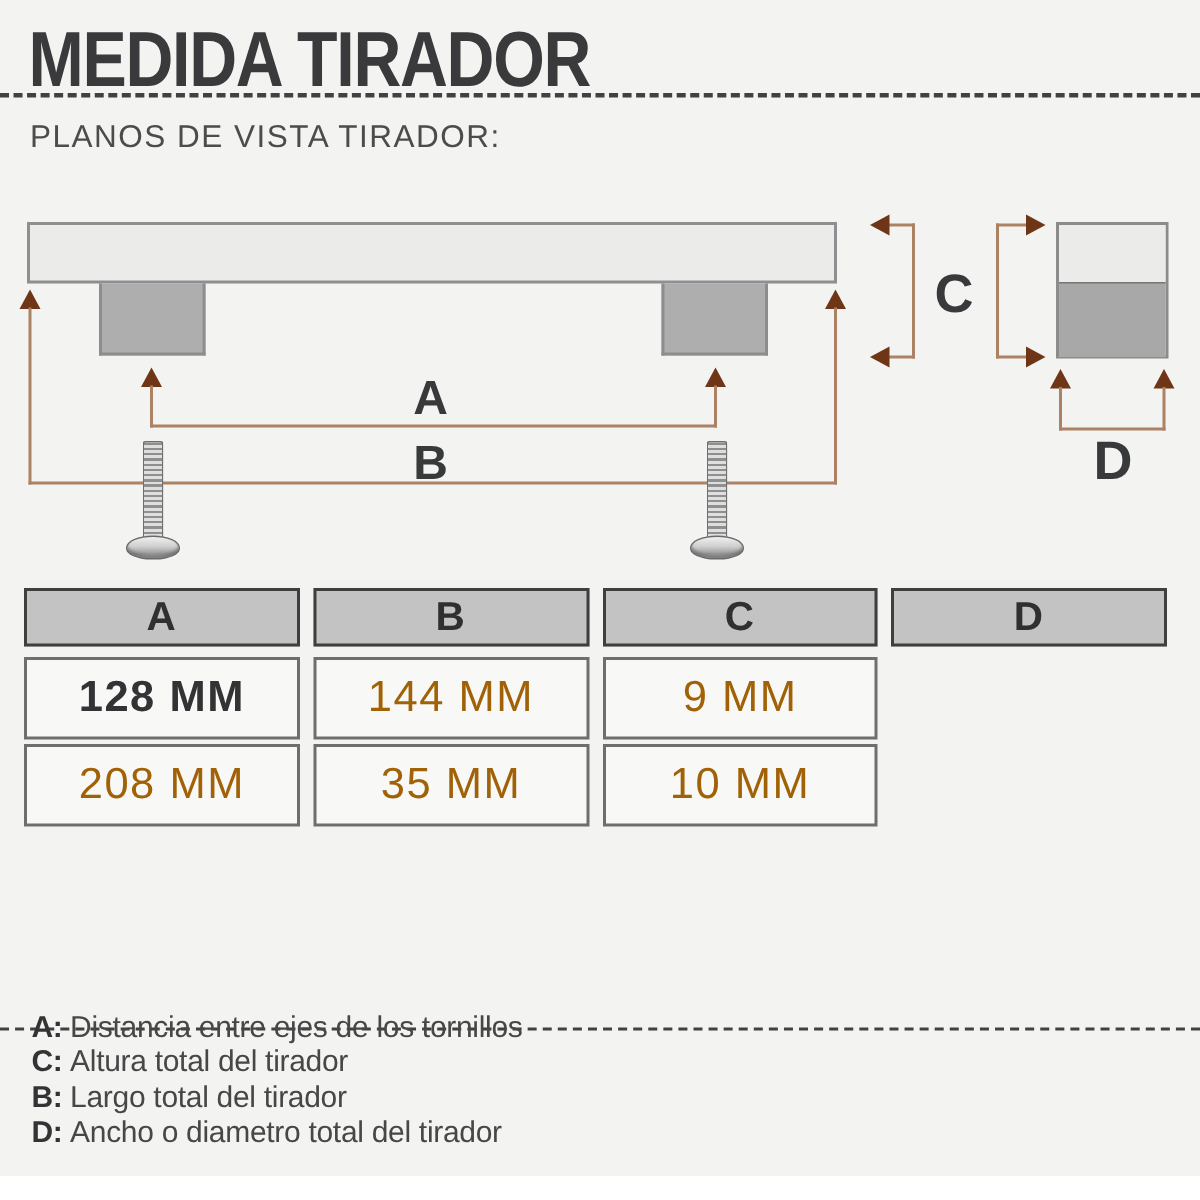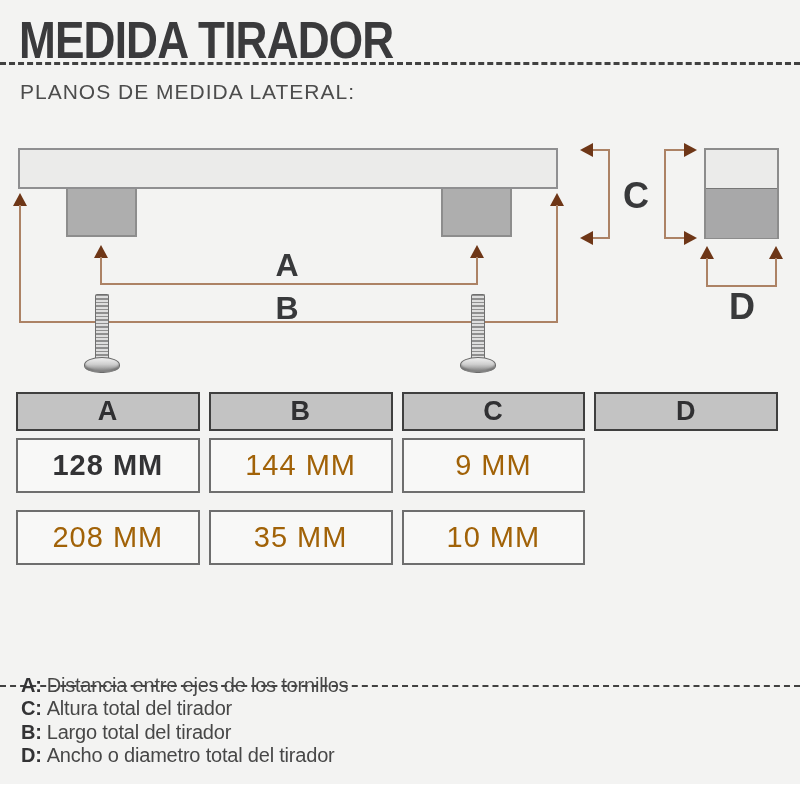--- a/index.html
+++ b/index.html
@@ -64,21 +64,21 @@
   .screw-head{
     position:absolute;top:357px;width:34px;height:14px;
     background:linear-gradient(180deg,#f0f0f0 0%,#cfcfcf 45%,#9a9a9a 80%,#b9b9b9 100%);
     border:1px solid #6a6a6a;border-radius:50% 50% 46% 46%;
     box-shadow:inset 0 -2px 2px rgba(90,90,90,.6);
   }
   
   .spec-table{position:absolute;left:16px;top:392px;width:762px;}
   .t-row{display:grid;grid-template-columns:repeat(4,1fr);gap:9px;}
   .t-row.head{margin-bottom:7px;}
-  .t-row.r1{margin-bottom:17px;}
+  .t-row.r1{margin-bottom:3px;}
   .t-cell{
     display:flex;align-items:center;justify-content:center;
     background:var(--cell_fill,#f8f8f7);border:2px solid var(--cell_border,#6e6e6e);
     height:51px;font-size:29px;color:#a16207;letter-spacing:1px;white-space:nowrap;
   }
   .t-row.head .t-cell{
     height:35px;background:var(--header_fill,#c3c3c3);
     border:2px solid var(--header_border,#3f3f3f);
     font-size:27px;font-weight:bold;color:#303032;
   }
@@ -89,21 +89,21 @@
   .legend-item{line-height:23.4px;white-space:nowrap;}
   .legend-item b{color:#333335;margin-right:5px;}
 </style>
 </head>
 <body>
 
 <div class="page">
 
   <div class="title">MEDIDA TIRADOR</div>
   <div class="dash-top"></div>
-  <div class="subtitle">PLANOS DE MEDIDA LATERAL:</div>
+  <div class="subtitle">PLANOS DE VISTA TIRADOR:</div>
 
   <div class="bar"></div>
   <div class="leg left"></div>
   <div class="leg right"></div>
 
   <div class="ah-up" style="left:94px;top:245px;"></div>
   <div class="dl" style="left:100px;top:257px;width:2px;height:28px;"></div>
   <div class="ah-up" style="left:470px;top:245px;"></div>
   <div class="dl" style="left:476px;top:257px;width:2px;height:28px;"></div>
   <div class="dl" style="left:100px;top:283px;width:378px;height:2px;"></div>

